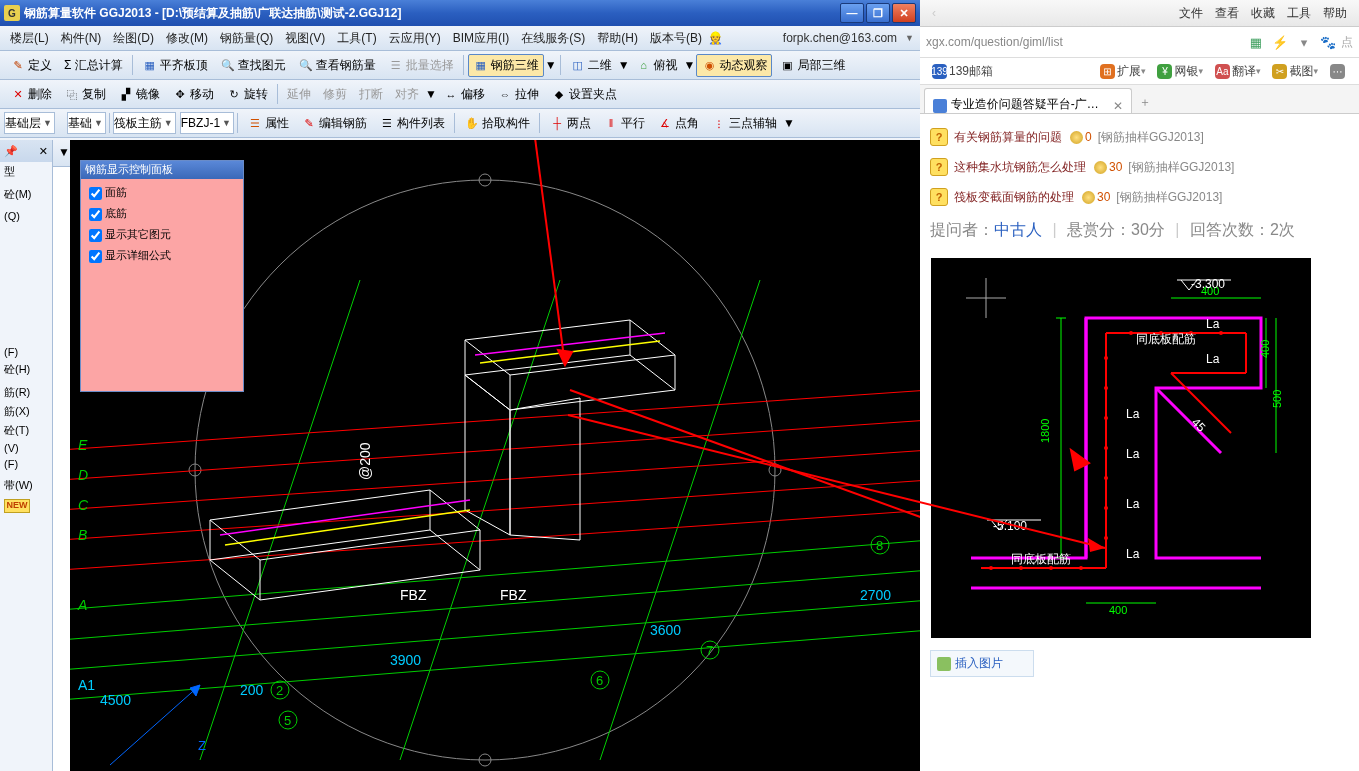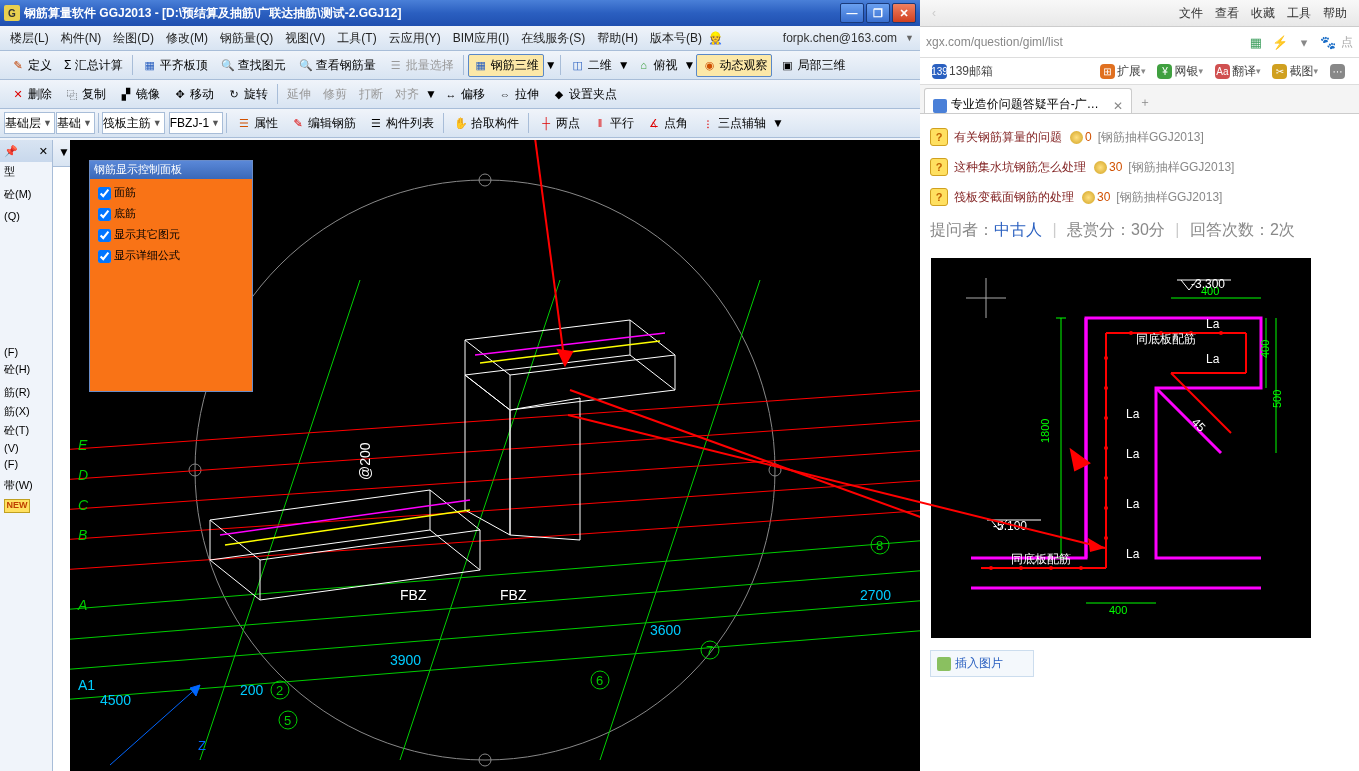--- a/index.html
+++ b/index.html
@@ -20,21 +20,21 @@
 .toolbar .ticon{width:16px;height:16px;margin-right:2px;display:flex;align-items:center;justify-content:center;font-size:11px}
 .toolbar .sep{width:1px;height:20px;background:#a8bdd8;margin:0 3px}
 .toolbar select,.toolbar .combo{height:20px;font-size:12px;border:1px solid #a8bdd8;background:#fff;padding:0 0}
 .left-dock{position:absolute;left:0;top:140px;width:52px;bottom:0;background:#f0f4fa;border-right:1px solid #a8bdd8;font-size:11px}
 .left-dock .dockhead{height:18px;background:linear-gradient(#d8e4f2,#c8d8ec);padding:2px 4px;display:flex;align-items:center}
 .left-dock .li{padding:2px 4px;cursor:pointer;white-space:nowrap;overflow:hidden}
 .left-dock .gap{height:120px}
 .left-dock .new{width:24px;height:12px;background:#ffe060;border:1px solid #c0a020;color:#c04000;font-size:9px;font-weight:bold;margin:4px;text-align:center}
 .canvas{position:absolute;left:70px;top:140px;right:0;bottom:0;background:#000;overflow:hidden}
 .canvas svg{position:absolute;left:0;top:0}
-.panel{position:absolute;left:19px;top:20px;width:162px;border:1px solid #6a8cc8;background:#f97316;font-size:11px}
+.panel{position:absolute;left:10px;top:20px;width:162px;border:1px solid #6a8cc8;background:#fca5a5;font-size:11px}
 .panel .phead{height:16px;background:linear-gradient(#5a88d8,#3a68b8);color:#fff;padding:1px 4px}
 .panel .plist{padding:4px}
 .panel label{display:block;padding:1px 0}
 .panel label input{margin-right:3px;vertical-align:middle}
 .browser-right{position:absolute;left:920px;top:0;right:0;height:771px;background:#fff;display:flex;flex-direction:column}
 .br-menubar{height:26px;background:linear-gradient(#f8f8f8,#e8e8e8);display:flex;align-items:center;justify-content:flex-end;padding:0 6px;border-bottom:1px solid #ccc;font-size:12px;color:#333}
 .br-menubar span{margin:0 6px;cursor:pointer}
 .br-addr{height:30px;display:flex;align-items:center;padding:0 6px;border-bottom:1px solid #ddd}
 .br-addr .url{flex:1;color:#888;white-space:nowrap;overflow:hidden}
 .br-addr .ricon{width:18px;height:18px;margin-left:6px;display:flex;align-items:center;justify-content:center;font-size:13px}
@@ -193,21 +193,21 @@
         <span class="ticon">◆</span>
         <span>设置夹点</span>
       </span>
   </div>
 
   <div class="toolbar">
     <span class="combo">
         <span>基础层</span>
         <span class="carr">▼</span>
       </span>
-    <span class="combo" style="margin-left:1px">
+    <span class="combo" style="margin-left:12px">
         <span>基础</span>
         <span class="carr">▼</span>
       </span>
     <span class="sep"></span>
     <span class="combo">
         <span>筏板主筋</span>
         <span class="carr">▼</span>
       </span>
     <span class="combo" style="margin-left:4px">
         <span>FBZJ-1</span>

